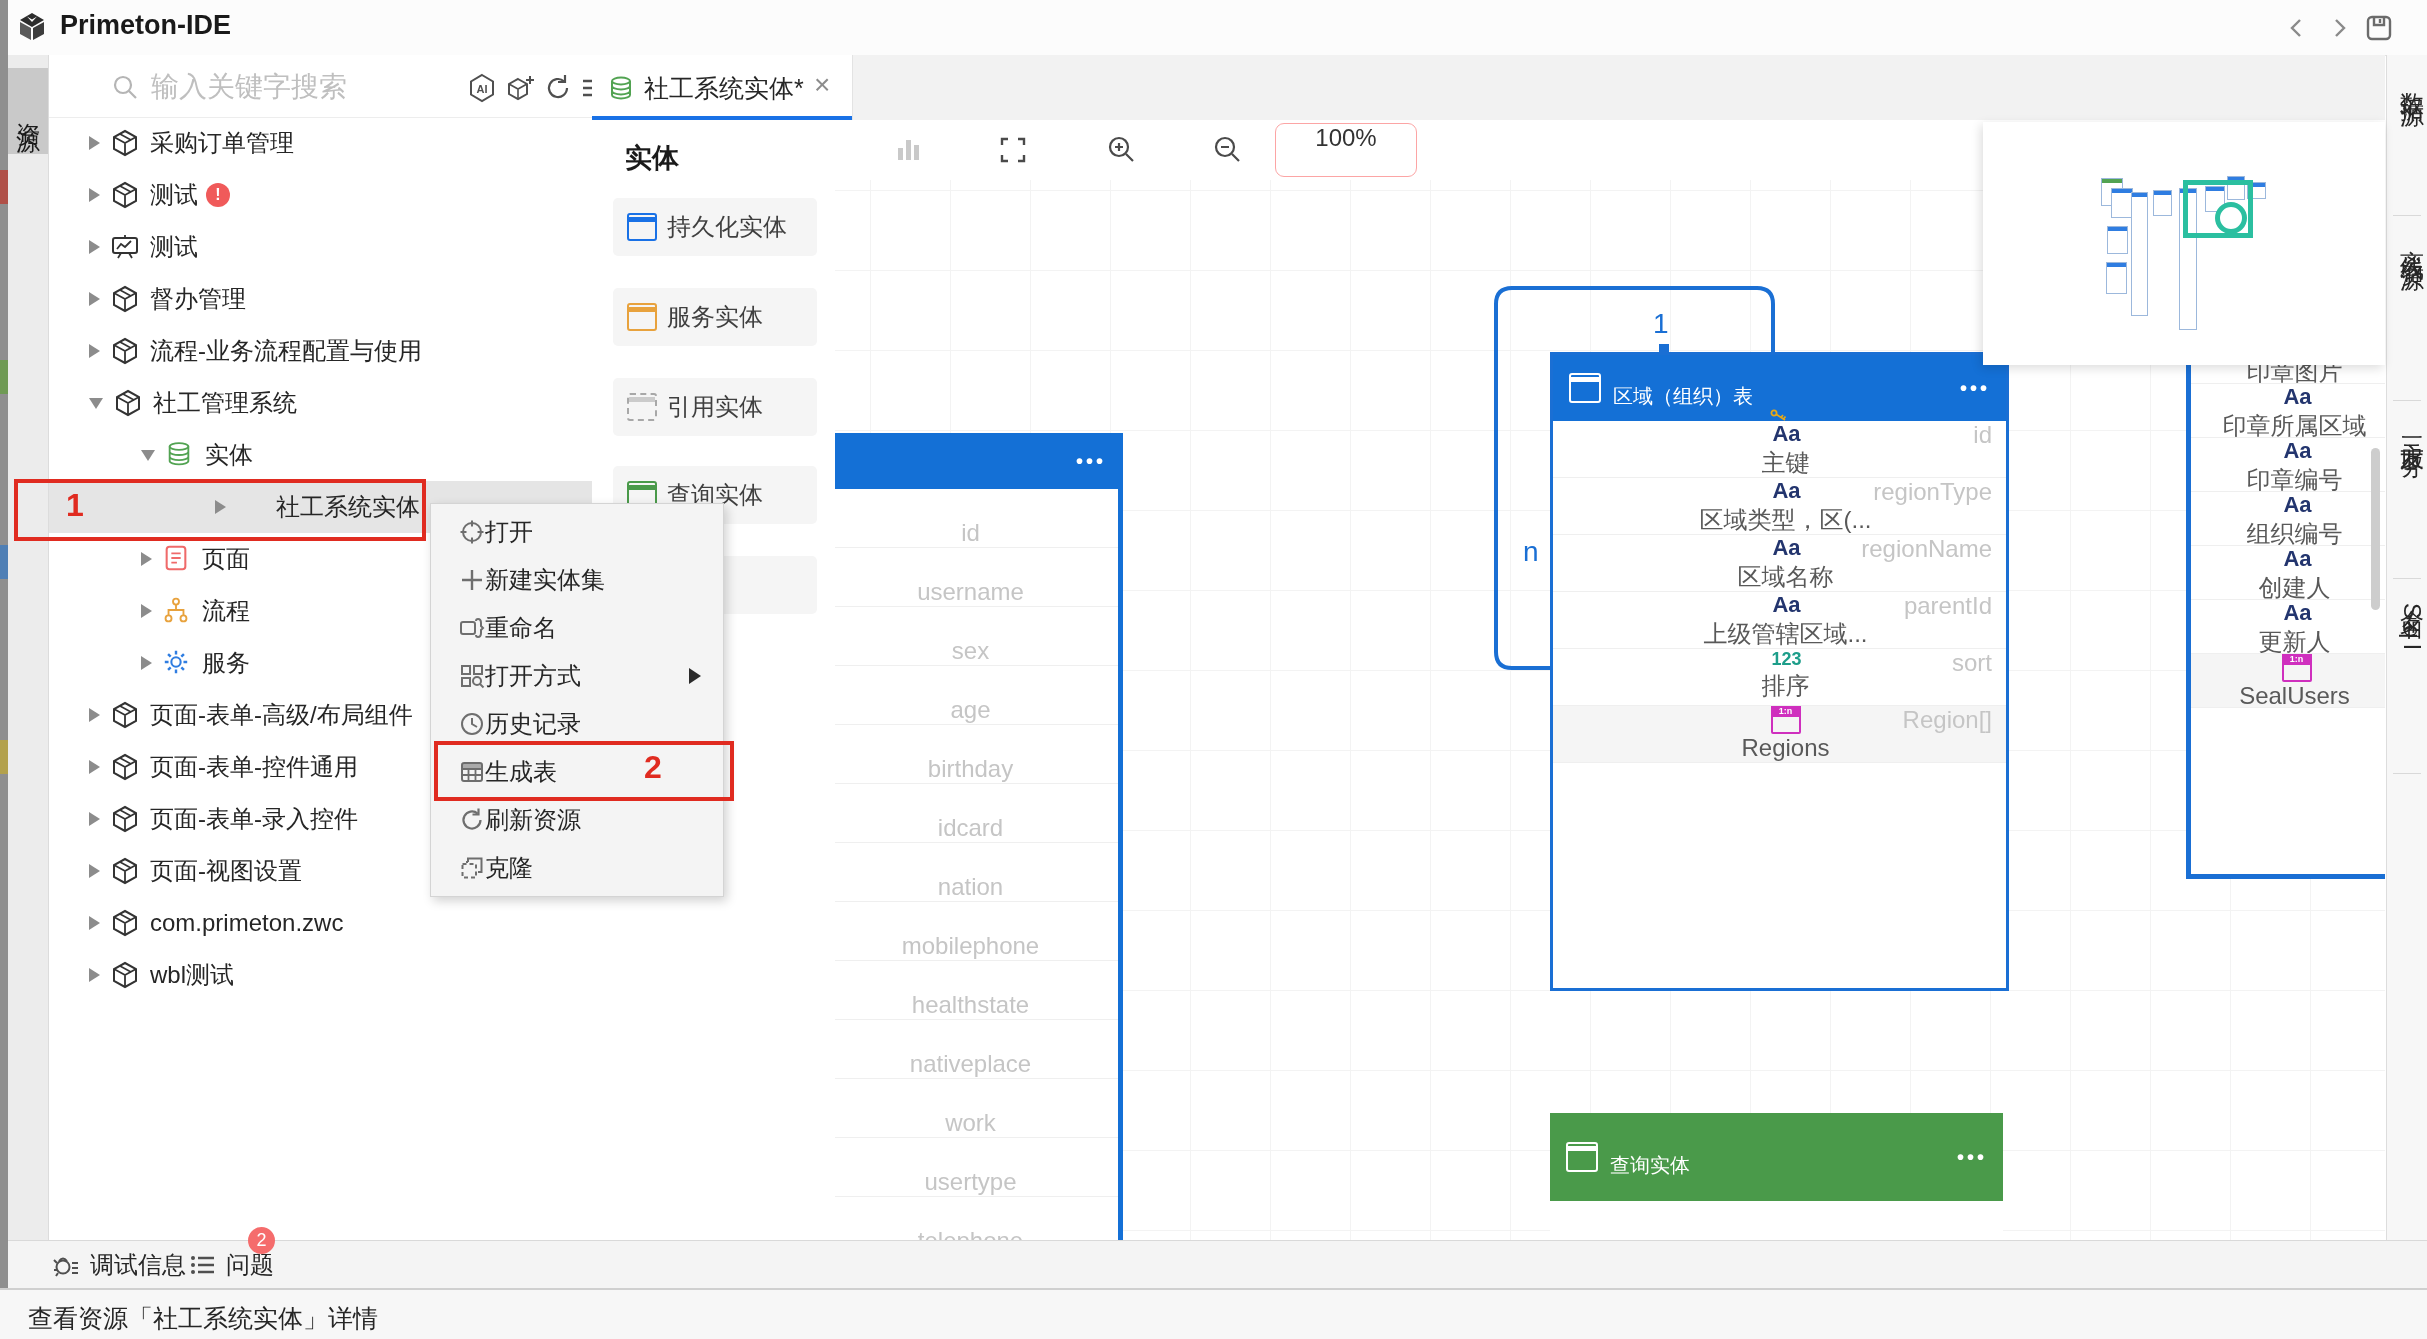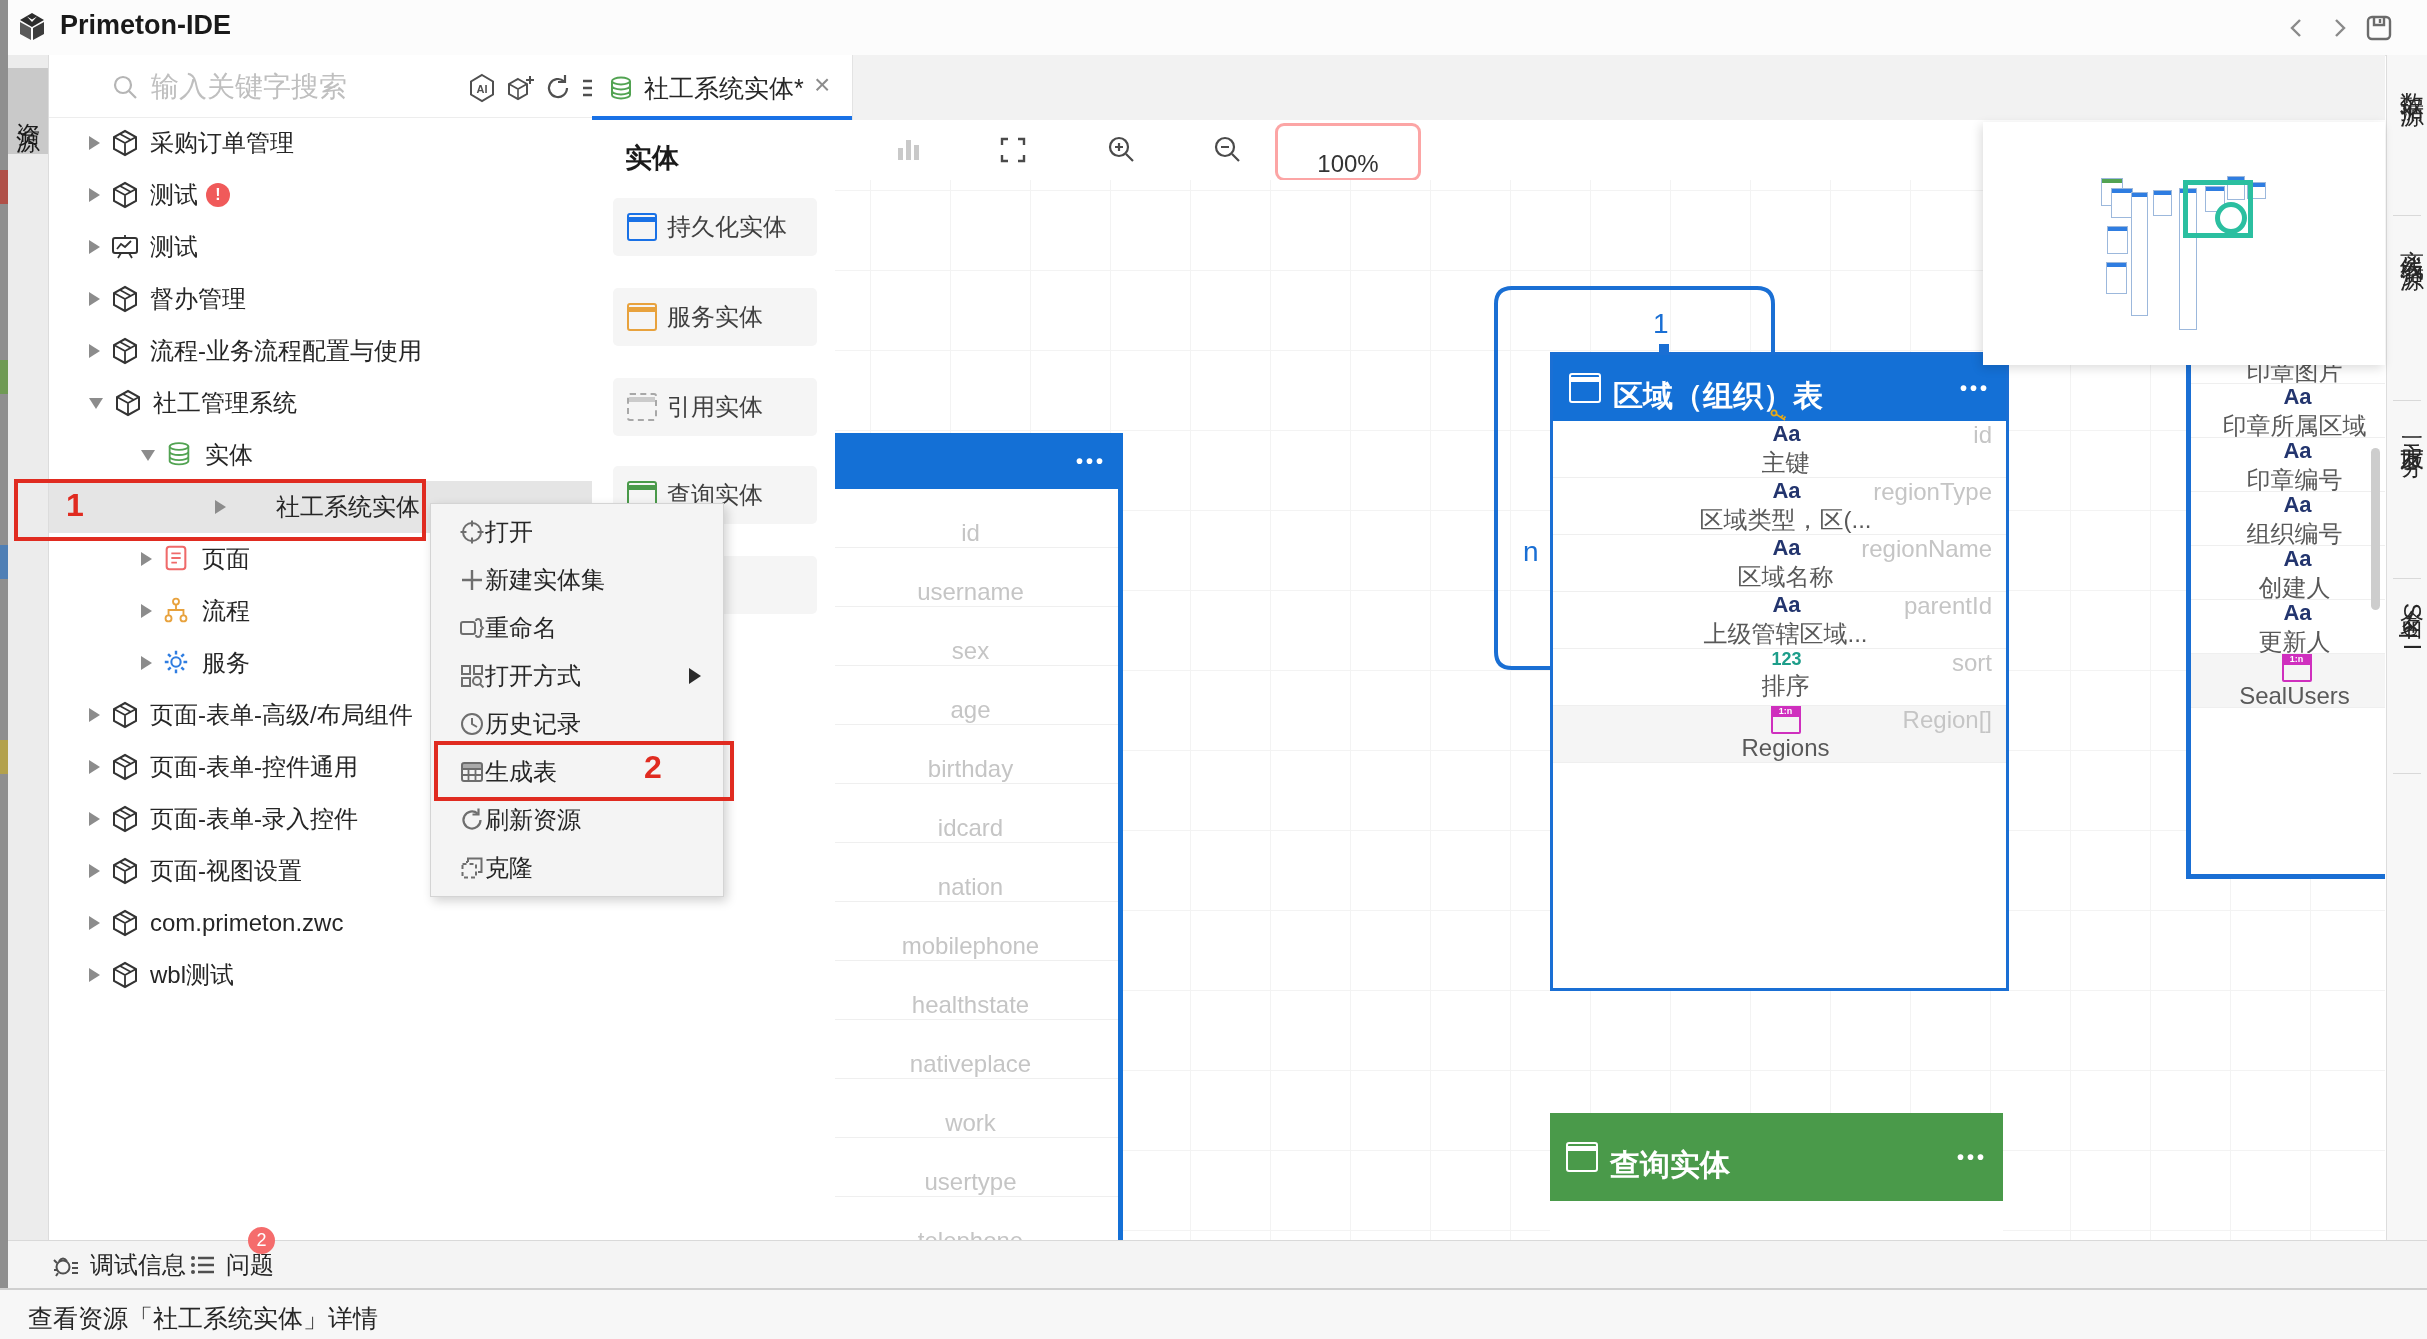--- a/index.html
+++ b/index.html
@@ -67,22 +67,22 @@
   .pbtn{position:absolute;left:21px;width:204px;height:58px;background:#f5f5f5;border-radius:5px;display:flex;align-items:center;cursor:pointer;}
   .pbtn .plabel{margin-left:10px;font-size:24px;color:#3f3f3f;white-space:nowrap;}
   .tblico{width:26px;height:24px;margin-left:14px;border:2.5px solid currentColor;border-radius:3px;position:relative;flex:none;}
   .tblico:before{content:'';position:absolute;left:0;right:0;top:2px;height:5px;background:currentColor;}
   .tblico.dashed{border-style:dashed;} .tblico.dashed:before{opacity:.55;}
   .c-blue{color:#1971e6;} .c-orange{color:#e8a23d;} .c-gray{color:#a8a8a8;} .c-green{color:#4a9a4a;}
 
   
   #cvtoolbar{left:835px;top:120px;width:1550px;height:60px;background:#fff;border-bottom:1px solid #e0e0e0;}
   .cvic{top:15px;width:30px;height:30px;color:#4a4a4a;cursor:pointer;}
-  #zoombtn{left:440px;top:3px;width:140px;height:52px;border:3px solid #fca5a5;border-radius:9px;background:#fff;
-           font-size:24px;color:#333;display:flex;align-items:flex-end;justify-content:center;cursor:pointer;}
+  #zoombtn{left:440px;top:3px;width:140px;height:52px;border:1px solid #fca5a5;border-radius:9px;background:#fff;
+           font-size:24px;color:#333;display:flex;align-items:flex-start;justify-content:center;cursor:pointer;}
   #canvas{left:835px;top:180px;width:1550px;height:1060px;background:#fff;overflow:hidden;
           background-image:linear-gradient(#f3f3f3 1px,transparent 1px),linear-gradient(90deg,#f3f3f3 1px,transparent 1px);
           background-size:80px 80px;background-position:35px 10px;}
 
   .ent{position:absolute;background:#fff;}
   .ent-head{position:relative;height:56px;background:#1470d6;color:#fff;display:flex;align-items:center;cursor:grab;}
   .ent-head .dots{position:absolute;right:16px;font-size:20px;font-weight:bold;letter-spacing:3px;cursor:pointer;}
   .erow{position:relative;display:flex;align-items:center;border-bottom:1px solid #efefef;background:#fff;cursor:pointer;flex-direction:column;}
   .erow.hl{background:#f5f5f5;}
   .etype{position:absolute;right:14px;color:#c5c5c5;font-size:24px;}
@@ -99,21 +99,21 @@
   #users .erow{height:58px;justify-content:flex-end;}
   #users .etype{position:static;margin-right:16px;}
   #usersblue{left:283px;top:253px;width:5px;height:807px;background:#1470d6;}
 
   
   #region{left:715px;top:172px;width:453px;height:633px;border:3px solid #1a6fd4;}
   #region .ent-head{height:66px;}
   #region .erow{height:56px;}
   .whitetbl{width:28px;height:26px;margin-left:16px;border:2.5px solid #fff;border-radius:3px;position:relative;flex:none;}
   .whitetbl:before{content:'';position:absolute;left:0;right:0;top:2px;height:5px;background:#fff;}
-  .ent-title{margin-left:12px;font-size:30px;font-weight:700;white-space:nowrap;margin-top:17px;}
+  .ent-title{margin-left:12px;font-size:20px;font-weight:400;white-space:nowrap;margin-top:17px;}
 
   
   #query{left:715px;top:933px;width:453px;height:127px;}
   #query .ent-head{height:88px;background:#4a9a4a;}
 
   
   #seal{left:1351px;top:150px;width:199px;height:544px;border-left:5px solid #1a6fd4;border-bottom:5px solid #1a6fd4;background:#fff;}
   #seal .erow{height:53px;}
   #seal .elabel{margin-left:8px;}
 

